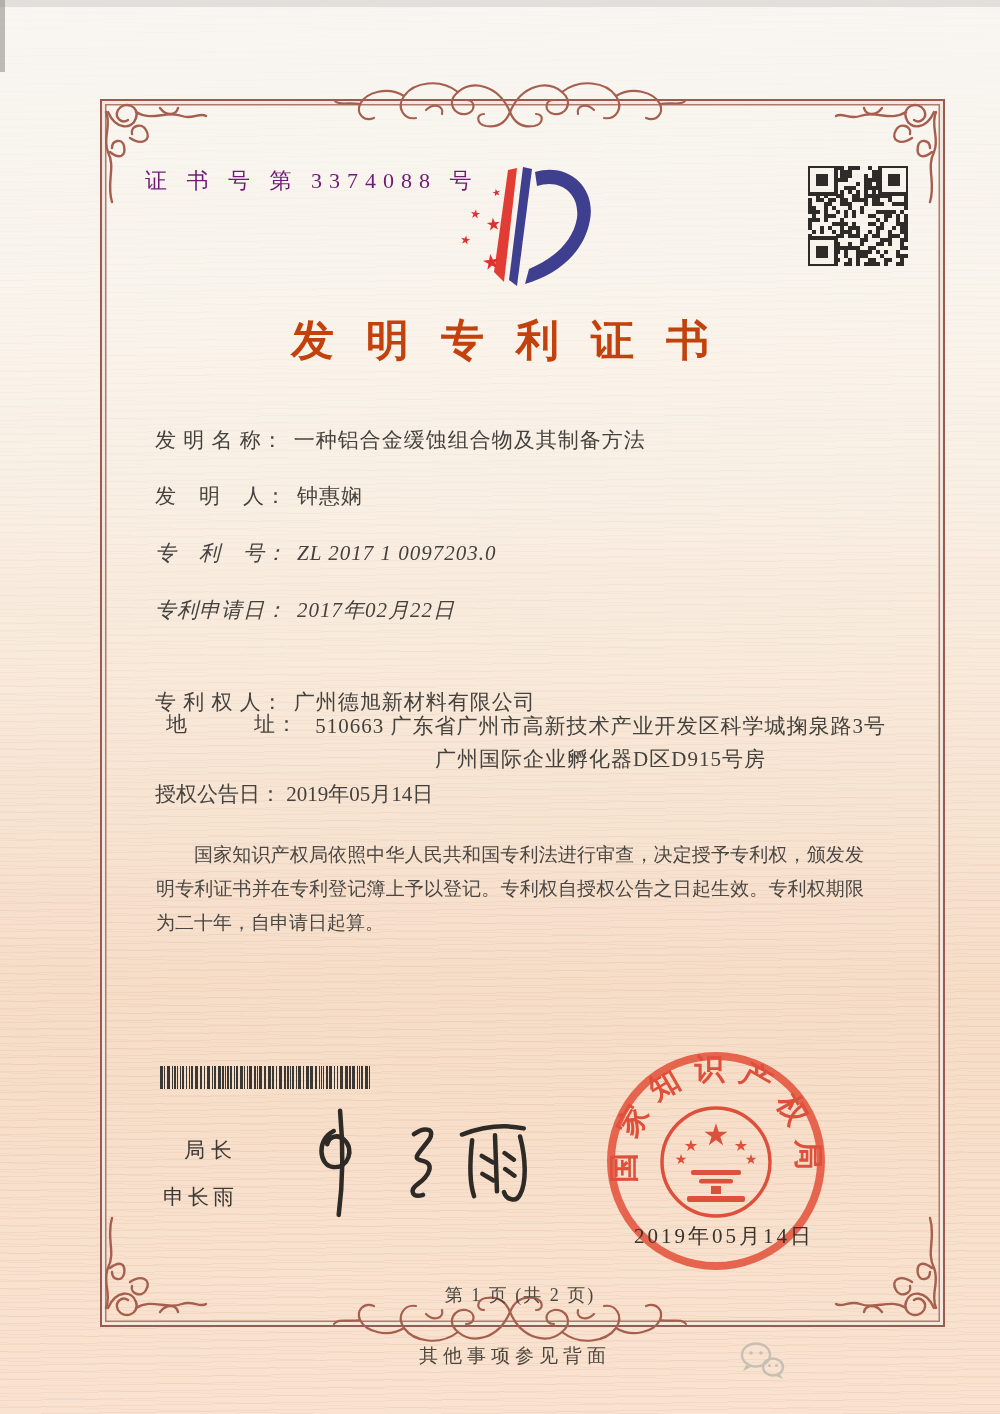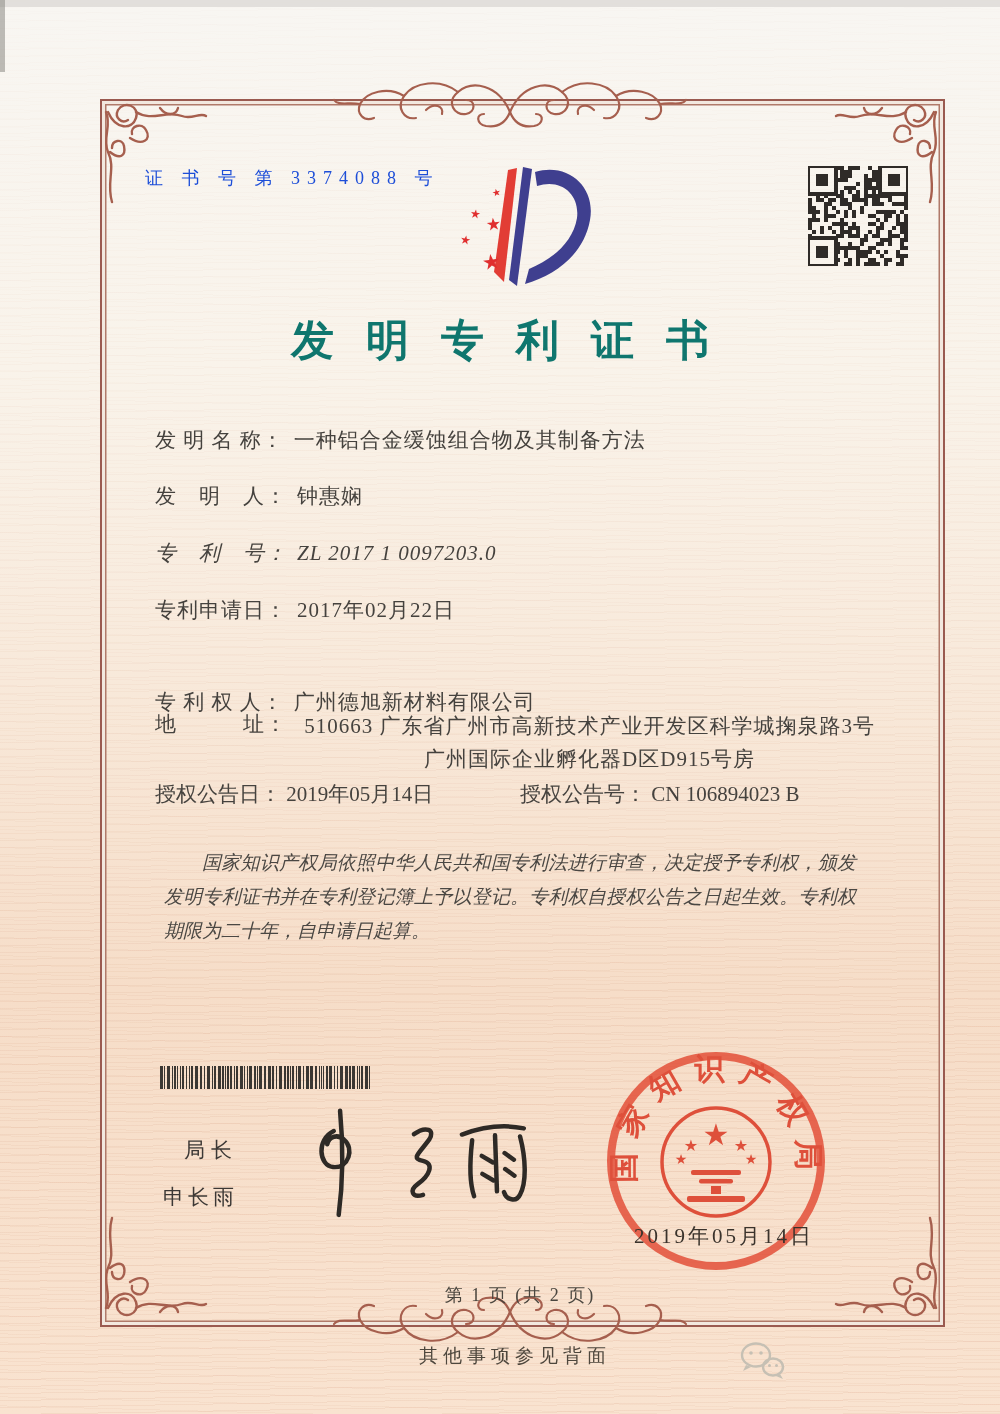--- a/index.html
+++ b/index.html
@@ -17,45 +17,45 @@
   }
   .scan-edge-top{position:absolute;left:0;top:0;width:100%;height:7px;background:#dcdad6;opacity:.8;}
   .scan-edge-left{position:absolute;left:0;top:0;width:5px;height:72px;background:#8a8884;opacity:.55;}
 
   .frame{position:absolute;left:100px;top:99px;width:841px;height:1224px;
     border:2.5px solid #9a5a50;
     box-shadow: inset 0 0 0 3px rgba(250,244,236,.9), inset 0 0 0 4.5px #b07a6a;}
 
   .flourish{position:absolute;pointer-events:none;color:#a65f4e;}
 
-  .cert-no{position:absolute;left:145px;top:166px;font-size:18px;letter-spacing:7px;color:#1d4ed8;}
+  .cert-no{position:absolute;left:145px;top:166px;font-size:22px;letter-spacing:7px;color:#701a75;}
 
   .logo{position:absolute;left:448px;top:160px;width:160px;height:135px;}
   .logo .star{position:absolute;color:#e02f2f;line-height:1;}
   .logo .star:nth-of-type(1){left:44px;top:28px;font-size:10px;transform:rotate(-12deg);}
   .logo .star:nth-of-type(2){left:22px;top:48px;font-size:12px;transform:rotate(8deg);}
   .logo .star:nth-of-type(3){left:38px;top:56px;font-size:17px;transform:rotate(-6deg);}
   .logo .star:nth-of-type(4){left:12px;top:74px;font-size:12px;transform:rotate(10deg);}
   .logo .star:nth-of-type(5){left:34px;top:92px;font-size:21px;transform:rotate(-8deg);}
 
   .qr{position:absolute;left:808px;top:166px;width:100px;height:100px;}
 
   .title{position:absolute;left:0;top:312px;width:1000px;text-align:center;
-    font-size:43px;font-weight:600;color:#0f766e;letter-spacing:32px;padding-left:32px;box-sizing:border-box;}
+    font-size:43px;font-weight:600;color:#c2410c;letter-spacing:32px;padding-left:32px;box-sizing:border-box;}
 
   .field-row{position:absolute;left:155px;width:730px;font-size:21px;color:#45423e;white-space:nowrap;}
   .field-row .lab{display:inline-block;letter-spacing:1px;}
   .field-row .val{display:inline-block;margin-left:10px;letter-spacing:1px;text-align:center;}
-  .row-addr{white-space:normal;}
+  .row-addr{white-space:normal;margin-left:11px;}
   .row-addr .val{vertical-align:top;width:585px;line-height:1.55;}
   .grant-row{position:absolute;left:155px;top:780px;width:760px;font-size:21px;color:#45423e;}
   .grant-row .g2{position:absolute;left:365px;top:0;}
 
   .paras{position:absolute;left:148px;top:830px;width:724px;font-size:19px;line-height:1.8;color:#4a4743;text-align:justify;}
-  .paras p{margin:16px;text-indent:2em;font-style:italic;}
+  .paras p{margin:8px;text-indent:2em;}
 
   .barcode{position:absolute;left:160px;top:1066px;width:246px;height:23px;display:flex;align-items:stretch;}
   .barcode div{background:#3b3733;}
 
   .signer{position:absolute;left:163px;top:1140px;font-size:21px;color:#3c3835;letter-spacing:6px;line-height:1;text-align:right;}
   .signer .name{display:block;margin-top:26px;letter-spacing:4px;}
 
   .signature{position:absolute;left:295px;top:1100px;width:250px;height:130px;transform:rotate(-2deg);}
 
   .seal{position:absolute;left:603px;top:1048px;width:226px;height:226px;opacity:.93;}
@@ -416,37 +416,33 @@
 
 <div class="field-row" style="top:426px;">
   <span class="lab">发 明 名 称：</span><span class="val">一种铝合金缓蚀组合物及其制备方法</span>
 </div>
 <div class="field-row" style="top:482px;">
   <span class="lab">发　明　人：</span><span class="val">钟惠娴</span>
 </div>
 <div class="field-row" style="top:539px;font-style:italic;">
   <span class="lab">专　利　号：</span><span class="val">ZL 2017 1 0097203.0</span>
 </div>
-<div class="field-row" style="top:596px;">
+<div class="field-row" style="top:596px;font-style:italic;">
   <span class="lab">专利申请日：</span><span class="val">2017年02月22日</span>
 </div>
 <div class="field-row" style="top:688px;">
   <span class="lab">专 利 权 人：</span><span class="val">广州德旭新材料有限公司</span>
 </div>
 <div class="field-row row-addr" style="top:710px;">
   <span class="lab">地　　　址：</span><span class="val">510663 广东省广州市高新技术产业开发区科学城掬泉路3号广州国际企业孵化器D区D915号房</span>
 </div>
 
 <div class="grant-row">
   <span>授权公告日：</span>
   <span>2019年05月14日</span>
-  <span class="g2">
-    <span>授权公告号：</span>
-    <span>CN 106894023 B</span>
-  </span>
 </div>
 
 <div class="paras">
   <p>国家知识产权局依照中华人民共和国专利法进行审查，决定授予专利权，颁发发明专利证书并在专利登记簿上予以登记。专利权自授权公告之日起生效。专利权期限为二十年，自申请日起算。</p>
 </div>
 
 <div class="barcode" id="barcode">
     <div style="width: 3px; margin-right: 1px;"></div>
     <div style="width: 1px; margin-right: 2px;"></div>
     <div style="width: 3px; margin-right: 2px;"></div>

